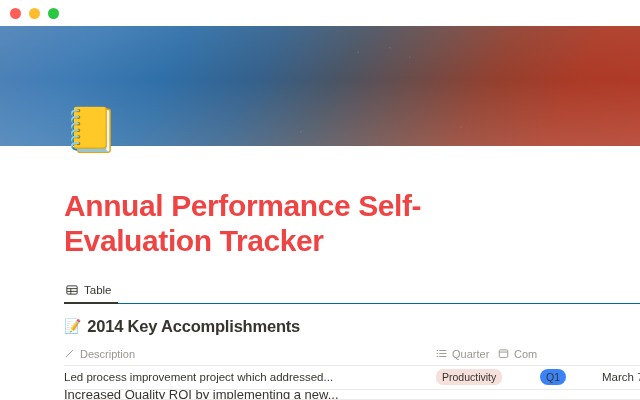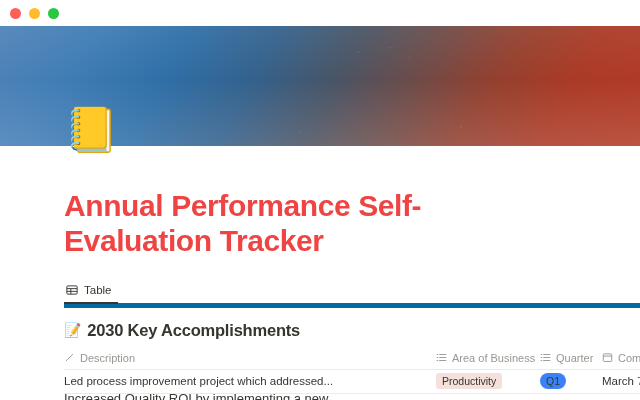--- a/index.html
+++ b/index.html
@@ -107,21 +107,21 @@
     color: #ef4444;
     margin: 42px 0 4px 0;
     max-width: 470px;
   }
 
   
   .tabs {
     margin-top: 18px;
     display: flex;
     align-items: flex-end;
-    border-bottom: 5px solid #0369a1;
+    border-bottom: 1px solid #0369a1;
     padding-right: 3px;
     margin-right: 0;
     height: 26px;
   }
   .tab {
     display: flex;
     align-items: center;
     gap: 6px;
     font-size: 11.5px;
     color: #37352f;
@@ -186,21 +186,21 @@
 
   .tag {
     display: inline-block;
     font-size: 10.5px;
     line-height: 14px;
     padding: 1px 6px;
     border-radius: 3px;
     color: #37352f;
     white-space: nowrap;
   }
-  .tag-area { background: #f5e0dc; }
+  .tag-area { background: #f5e0dc; border-radius: 7px; }
   .tag-q    { background: #3b82f6; border-radius: 8px; }
 
   .row-clipped {
     height: 10px;
     overflow: hidden;
   }
   .row-clipped .cell { font-size: 13px; color: #37352f; }
 </style>
 </head>
 <body>
@@ -234,49 +234,36 @@
           <line x1="1" y1="8.6" x2="13" y2="8.6"></line>
           <line x1="5.6" y1="5.4" x2="5.6" y2="11.8"></line>
         </svg>
       </span>
       <span>Table</span>
     </div>
   </div>
 
   <div class="section-head">
     <span class="section-emoji">📝</span>
-    <span>2030 Key Accomplishments</span>
+    <span>2014 Key Accomplishments</span>
   </div>
 
   <div class="table">
 
     <div class="trow header">
 
       <div class="cell c-desc">
         <span>
           <svg width="11" height="11" viewBox="0 0 14 14" fill="none" stroke="#9a9791" stroke-width="1.2" stroke-linecap="round">
             <line x1="3" y1="11" x2="11" y2="3"></line>
           </svg>
         </span>
         <span>Description</span>
       </div>
 
-      <div class="cell c-area">
-        <span>
-          <svg width="11" height="11" viewBox="0 0 14 14" fill="none" stroke="#9a9791" stroke-width="1.2" stroke-linecap="round">
-            <line x1="1.4" y1="3.2" x2="2.4" y2="3.2"></line>
-              <line x1="4.6" y1="3.2" x2="12.6" y2="3.2"></line>
-            <line x1="1.4" y1="7" x2="2.4" y2="7"></line>
-              <line x1="4.6" y1="7" x2="12.6" y2="7"></line>
-            <line x1="1.4" y1="10.8" x2="2.4" y2="10.8"></line>
-              <line x1="4.6" y1="10.8" x2="12.6" y2="10.8"></line>
-          </svg>
-        </span>
-        <span>Area of Business</span>
-      </div>
 
       <div class="cell c-quarter">
         <span>
           <svg width="11" height="11" viewBox="0 0 14 14" fill="none" stroke="#9a9791" stroke-width="1.2" stroke-linecap="round">
             <line x1="1.4" y1="3.2" x2="2.4" y2="3.2"></line>
               <line x1="4.6" y1="3.2" x2="12.6" y2="3.2"></line>
             <line x1="1.4" y1="7" x2="2.4" y2="7"></line>
               <line x1="4.6" y1="7" x2="12.6" y2="7"></line>
             <line x1="1.4" y1="10.8" x2="2.4" y2="10.8"></line>
               <line x1="4.6" y1="10.8" x2="12.6" y2="10.8"></line>

